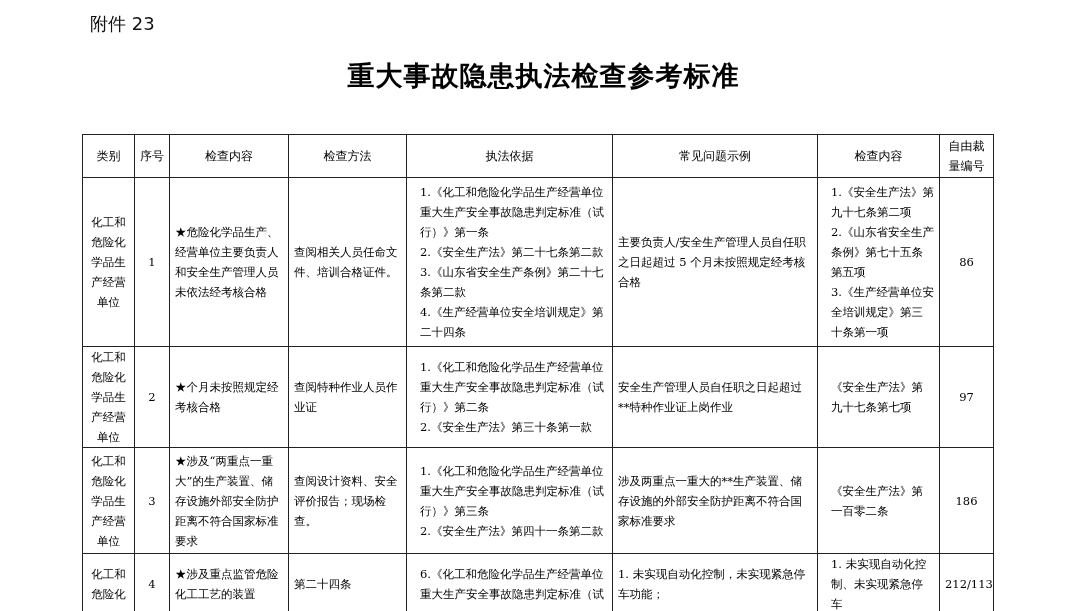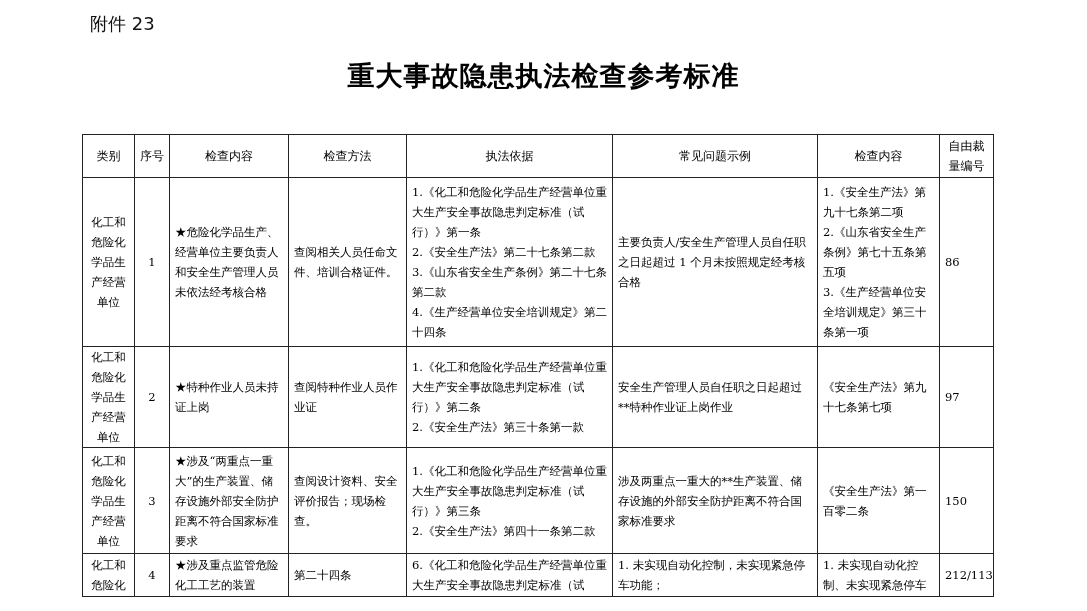--- a/index.html
+++ b/index.html
@@ -4,22 +4,22 @@
   <style>
     html, body { margin:0; padding:0; background:#ffffff; }
     body { width:1087px; height:611px; overflow:hidden; position:relative; font-family:"DejaVu Serif","Liberation Serif",serif; color:#000; }
     .attach { position:absolute; left:90px; top:12px; font-family:"DejaVu Sans","Liberation Sans",sans-serif; font-size:18px; color:#111; }
     .title { position:absolute; left:0; width:1087px; top:58px; text-align:center; font-size:27px; font-weight:bold; letter-spacing:1px; font-family:"DejaVu Serif","Liberation Serif",serif; }
     table { position:absolute; left:82px; top:134px; border-collapse:collapse; table-layout:fixed; width:911px;border-radius:10px; }
     td, th { border:1.5px solid #222; font-size:11.5px; line-height:20px; vertical-align:middle; padding:0 5px; }
     th { font-weight:normal; font-family:"DejaVu Sans","Liberation Sans",sans-serif; font-size:12px; text-align:center; height:42px; line-height:20px; }
     .c-cat { text-align:center; padding:0 4px;margin-left:30px; }
     .c-seq { text-align:center; }
-    .c-num { }
-    .line { display:block; }
+    .c-num { text-align:center; }
+    .line { display:block;margin-left:8px; }
     tr.r1 td { height:168px; }
     tr.r2 td { height:100px; }
     tr.r3 td { height:105px; }
     tr.r4 td { height:42px; }
   </style>
 </head>
 <body>
 
 <div class="attach">附件 23</div>
 <div class="title">重大事故隐患执法检查参考标准</div>
@@ -52,32 +52,32 @@
       <td class="c-cat">化工和危险化学品生产经营单位</td>
       <td class="c-seq">1</td>
       <td>★危险化学品生产、经营单位主要负责人和安全生产管理人员未依法经考核合格</td>
       <td>查阅相关人员任命文件、培训合格证件。</td>
       <td>
         <span class="line">1.《化工和危险化学品生产经营单位重大生产安全事故隐患判定标准（试行）》第一条</span>
         <span class="line">2.《安全生产法》第二十七条第二款</span>
         <span class="line">3.《山东省安全生产条例》第二十七条第二款</span>
         <span class="line">4.《生产经营单位安全培训规定》第二十四条</span>
       </td>
-      <td>主要负责人/安全生产管理人员自任职之日起超过 1 个月未按照规定经考核合格</td>
+      <td>主要负责人/安全生产管理人员自任职之日起超过 5 个月未按照规定经考核合格</td>
       <td>
         <span class="line">1.《安全生产法》第九十七条第二项</span>
         <span class="line">2.《山东省安全生产条例》第七十五条第五项</span>
         <span class="line">3.《生产经营单位安全培训规定》第三十条第一项</span>
       </td>
       <td class="c-num">86</td>
     </tr>
     <tr class="r2">
       <td class="c-cat">化工和危险化学品生产经营单位</td>
       <td class="c-seq">2</td>
-      <td>★特种作业人员未持证上岗</td>
+      <td>★个月未按照规定经考核合格</td>
       <td>查阅特种作业人员作业证</td>
       <td>
         <span class="line">1.《化工和危险化学品生产经营单位重大生产安全事故隐患判定标准（试行）》第二条</span>
         <span class="line">2.《安全生产法》第三十条第一款</span>
       </td>
       <td>安全生产管理人员自任职之日起超过**特种作业证上岗作业</td>
       <td>
         <span class="line">《安全生产法》第九十七条第七项</span>
       </td>
       <td class="c-num">97</td>
@@ -88,21 +88,21 @@
       <td>★涉及“两重点一重大”的生产装置、储存设施外部安全防护距离不符合国家标准要求</td>
       <td>查阅设计资料、安全评价报告；现场检查。</td>
       <td>
         <span class="line">1.《化工和危险化学品生产经营单位重大生产安全事故隐患判定标准（试行）》第三条</span>
         <span class="line">2.《安全生产法》第四十一条第二款</span>
       </td>
       <td>涉及两重点一重大的**生产装置、储存设施的外部安全防护距离不符合国家标准要求</td>
       <td>
         <span class="line">《安全生产法》第一百零二条</span>
       </td>
-      <td class="c-num">150</td>
+      <td class="c-num">186</td>
     </tr>
     <tr class="r4">
       <td class="c-cat">化工和危险化</td>
       <td class="c-seq">4</td>
       <td>★涉及重点监管危险化工工艺的装置</td>
       <td>第二十四条</td>
       <td>
         <span class="line">6.《化工和危险化学品生产经营单位重大生产安全事故隐患判定标准（试</span>
       </td>
       <td>1. 未实现自动化控制，未实现紧急停车功能；</td>

